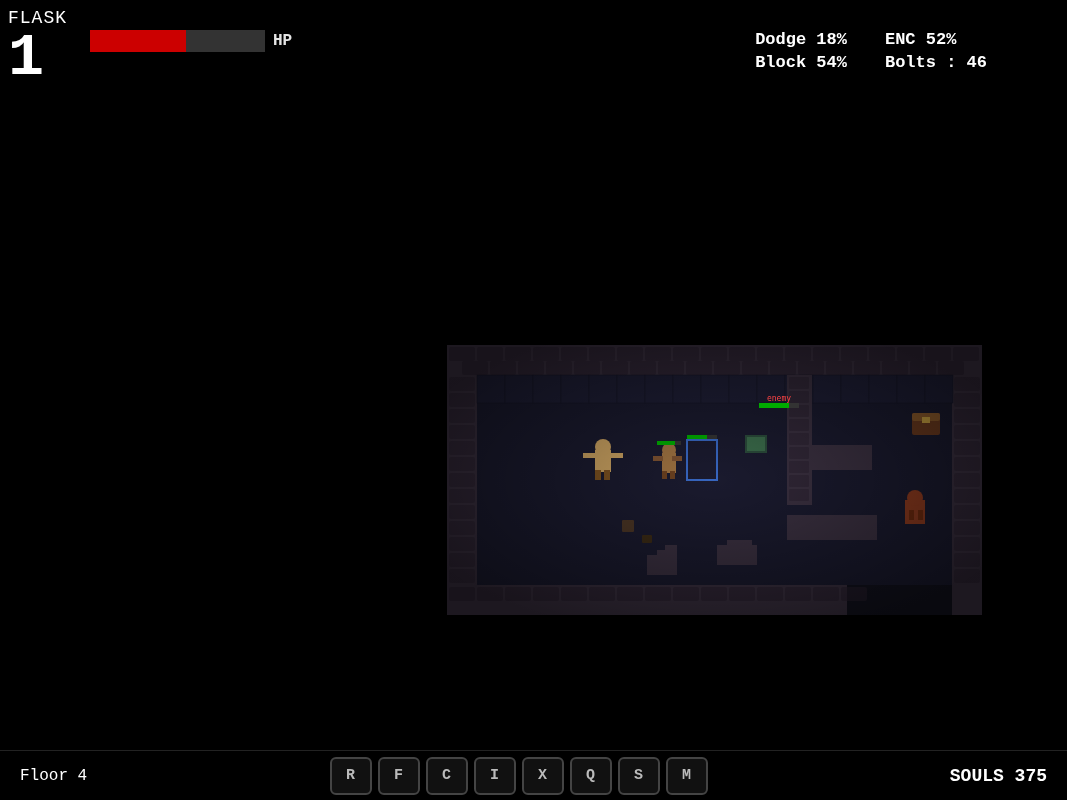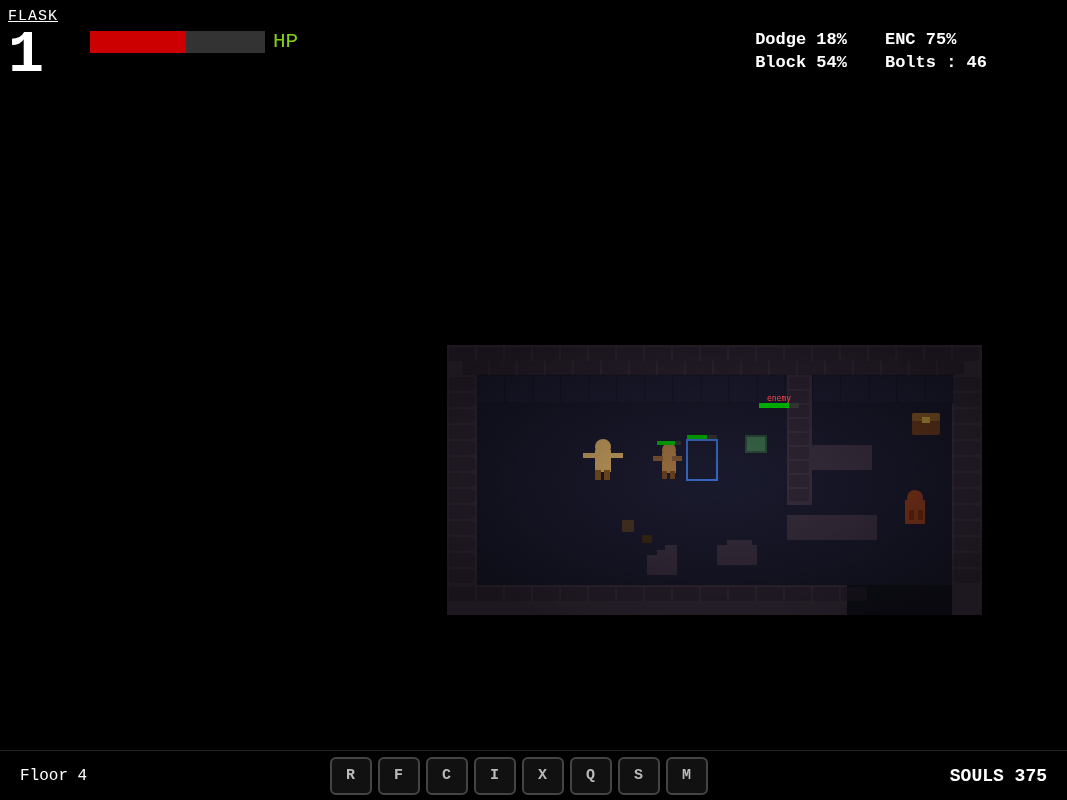--- a/index.html
+++ b/index.html
@@ -15,24 +15,23 @@
 
     
     #hud-top-left {
       position: absolute;
       top: 8px;
       left: 8px;
       display: flex;
       flex-direction: column;
     }
     #flask-label {
-      font-size: 15px;
+      font-size: 18px;
       color: #fff;
       letter-spacing: 1px;
-      text-decoration: underline;
     }
     #flask-number {
       font-size: 60px;
       color: #fff;
       line-height: 1;
       font-weight: bold;
     }
 
     
     #bars-container {
@@ -58,23 +57,23 @@
       height: 100%;
       background: #cc0000;
       width: 55%;
     }
     .bar-fill-stm {
       height: 100%;
       background: #00bb00;
       width: 65%;
     }
     .bar-label {
-      font-size: 21px;
-      font-weight: normal;
-      color: #84cc16;
+      font-size: 16px;
+      font-weight: bold;
+      color: #e5e5e5;
       min-width: 35px;
     }
 
     
     #hud-top-right {
       position: absolute;
       top: 30px;
       right: 80px;
       display: grid;
       grid-template-columns: auto auto;
@@ -161,21 +160,21 @@
   <div class="bar-row">
     <div class="bar-track">
       <div class="bar-fill-hp" style="width: 55%;"></div>
     </div>
     <span class="bar-label">HP</span>
   </div>
 </div>
 
 <div id="hud-top-right">
   <span>Dodge 18%</span>
-  <span>ENC 75%</span>
+  <span>ENC 52%</span>
   <span>Block  54%</span>
   <span>Bolts : 46</span>
 </div>
 
 <div id="game-area">
   <svg id="dungeon-svg" viewBox="0 0 535 270" xmlns="http://www.w3.org/2000/svg">
 
     <rect width="535" height="270" fill="#12121e"></rect>
 
     <rect x="0" y="0" width="535" height="30" fill="#3a3040"></rect>

